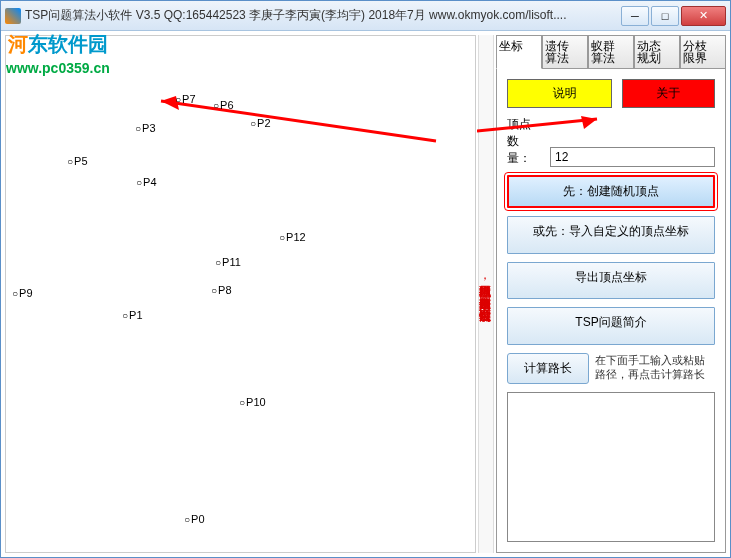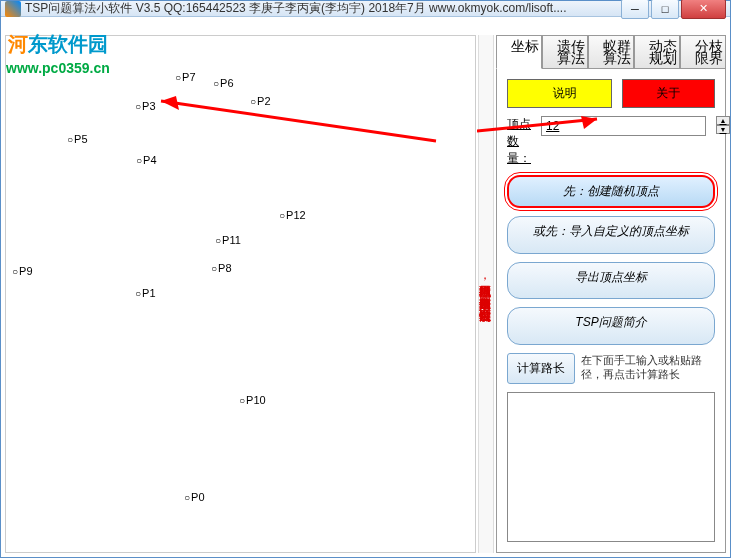--- a/index.html
+++ b/index.html
@@ -1,66 +1,66 @@
 <!DOCTYPE html>
 <html><head>
   <meta charset="utf-8">
   <style>
     * { margin: 0; padding: 0; box-sizing: border-box; }
     body { font-family: "Microsoft YaHei", SimSun, sans-serif; font-size: 12px; background: #fff; width: 731px; height: 558px; overflow: hidden; position: relative; }
     
     .window { width: 731px; height: 558px; background: #fff; border: 1px solid #5a8fc8; position: relative; }
     
-    .titlebar { height: 16px; background: linear-gradient(#eef4fb, #d6e5f5); border-bottom: 1px solid #a8c4e0; display: flex; align-items: center; padding: 0 4px; position: relative; }
+    .titlebar { height: 30px; background: linear-gradient(#eef4fb, #d6e5f5); border-bottom: 1px solid #a8c4e0; display: flex; align-items: center; padding: 0 4px; position: relative; }
     .titlebar-icon { width: 16px; height: 16px; margin-right: 4px; background: linear-gradient(45deg,#f80,#08f); border-radius: 2px; }
     .titlebar-text { flex: 1; font-size: 12px; color: #333; white-space: nowrap; overflow: hidden; }
     .window-controls { display: flex; gap: 2px; }
     .win-btn { width: 28px; height: 20px; background: linear-gradient(#f7fbff,#d9e8f7); border: 1px solid #8ab0d6; border-radius: 2px; display: flex; align-items: center; justify-content: center; font-size: 11px; cursor: pointer; }
     .win-btn.close { background: linear-gradient(#f08080,#d04040); color: #fff; border-color: #a03030; width: 45px; }
     
     .watermark { position: absolute; top: 30px; left: 5px; z-index: 10; }
     .watermark-logo { font-size: 20px; font-weight: bold; color: #0099cc; text-align: center; }
     .watermark-logo span { color: #ff8800; }
     .watermark-url { font-size: 14px; font-weight: bold; color: #00aa44; margin-top: 2px; }
     
     .content { position: absolute; top: 30px; left: 0; right: 0; bottom: 0; display: flex; }
     
     .canvas-area { flex: 1; position: relative; background: #fff; border: 1px solid #ccc; margin: 4px 2px 4px 4px; }
-    .point { position: absolute; font-size: 11px; color: #000; transform: translate(-4px, -6px); }
+    .point { position: absolute; font-size: 11px; color: #000; transform: translate(-4px, -6px); margin-top: 22px; }
     .point::before { content: "○"; font-size: 10px; margin-right: 1px; }
     
     .arrow { position: absolute; pointer-events: none; }
     .arrow-line { stroke: #f00; stroke-width: 3; fill: none; }
     .arrow-head { fill: #f00; }
     
     .vertical-text { width: 16px; padding: 6px 1px; color: #d00; font-size: 12px; line-height: 14px; text-align: center; writing-mode: vertical-rl; border-left: 1px solid #ddd; border-right: 1px solid #ddd; background: #f8f8f8; height: calc(100% - 8px); margin-top: 4px; }
     
     .sidebar { width: 230px; margin: 4px 4px 4px 2px; display: flex; flex-direction: column; }
     
     .tabs { display: flex; border-bottom: 1px solid #999; }
-    .tab { flex: 1; padding: 4px 2px; font-size: 14px; text-align: right; background: linear-gradient(#fafafa,#e4e4e4); border: 1px solid #999; border-bottom: none; cursor: pointer; line-height: 12px; }
+    .tab { flex: 1; padding: 4px 2px; font-size: 12px; text-align: left; background: linear-gradient(#fafafa,#e4e4e4); border: 1px solid #999; border-bottom: none; cursor: pointer; line-height: 12px; }
     .tab.active { background: #fff; border-bottom: 1px solid #fff; margin-bottom: -1px; }
     
     .tab-body { flex: 1; border: 1px solid #999; border-top: none; padding: 10px; background: #fff; display: flex; flex-direction: column; gap: 8px; }
     
     .btn-row { display: flex; gap: 10px; }
     .btn { flex: 1; padding: 5px; text-align: center; border: 1px solid #666; cursor: pointer; font-size: 12px; }
     .btn.yellow { background: #ffff00; padding-left: 16px; }
     .btn.red { background: #ff0000; color: #000000; }
-    .btn.wide { background: linear-gradient(#f5f9fd,#d8e8f5); border: 1px solid #7aa7d0; border-radius: 13px; padding: 6px; font-style: italic; }
+    .btn.wide { background: linear-gradient(#f5f9fd,#d8e8f5); border: 1px solid #7aa7d0; border-radius: 1px; padding: 6px; }
     .btn.highlight { background: linear-gradient(#e0f0ff,#b8daf5); border: 2px solid #f00; outline: 1px solid #f00; outline-offset: 2px; }
     
-    .field-row { display: flex; align-items: flex-start; gap: 10px; text-decoration: underline; }
+    .field-row { display: flex; align-items: flex-end; gap: 19px; }
     .field-row label { font-size: 12px; }
     .field-row input { flex: 1; border: 1px solid #888; padding: 2px 4px; font-size: 12px; }
     .spinner-btns { display: flex; flex-direction: column; }
     .spinner-btns div { width: 14px; height: 9px; background: #eee; border: 1px solid #888; font-size: 7px; text-align: center; line-height: 7px; cursor: pointer; }
     
     .calc-row { display: flex; gap: 6px; align-items: flex-start; }
-    .calc-btn { padding: 6px 9px; background: linear-gradient(#f5f9fd,#d8e8f5); border: 1px solid #7aa7d0; border-radius: 3px; cursor: pointer; font-size: 12px; }
+    .calc-btn { padding: 6px 16px; background: linear-gradient(#f5f9fd,#d8e8f5); border: 1px solid #7aa7d0; border-radius: 3px; cursor: pointer; font-size: 12px; }
     .calc-hint { flex: 1; font-size: 11px; color: #333; line-height: 14px; }
     
     .textarea { flex: 1; border: 1px solid #888; background: #fff; min-height: 150px; }
   </style>
 </head>
 <body>
 
 <div class="window">
 
   <div class="titlebar">
@@ -88,22 +88,22 @@
     <div class="point" style="left: 173px; top: 41px;">P7</div>
         <div class="point" style="left: 211px; top: 47px;">P6</div>
         <div class="point" style="left: 133px; top: 70px;">P3</div>
         <div class="point" style="left: 248px; top: 65px;">P2</div>
         <div class="point" style="left: 65px; top: 103px;">P5</div>
         <div class="point" style="left: 134px; top: 124px;">P4</div>
         <div class="point" style="left: 277px; top: 179px;">P12</div>
         <div class="point" style="left: 213px; top: 204px;">P11</div>
         <div class="point" style="left: 10px; top: 235px;">P9</div>
         <div class="point" style="left: 209px; top: 232px;">P8</div>
-        <div class="point" style="left: 133px; top: 257px;">P1</div>
-        <div class="point" style="left: 237px; top: 364px;">P10</div>
+        <div class="point" style="left: 120px; top: 257px;">P1</div>
+        <div class="point" style="left: 237px; top: 344px;">P10</div>
         <div class="point" style="left: 182px; top: 461px;">P0</div>
       </div>
 
     <div class="vertical-text">点坐标可以用鼠标拖动，超出屏幕范围自动产生滚动条。顶点可以右键中设置别名。</div>
 
     <div class="sidebar">
       <div class="tabs" id="tabs">
           <div class="tab active">坐标</div>
           <div class="tab">遗传<br>算法</div>
           <div class="tab">蚁群<br>算法</div>

